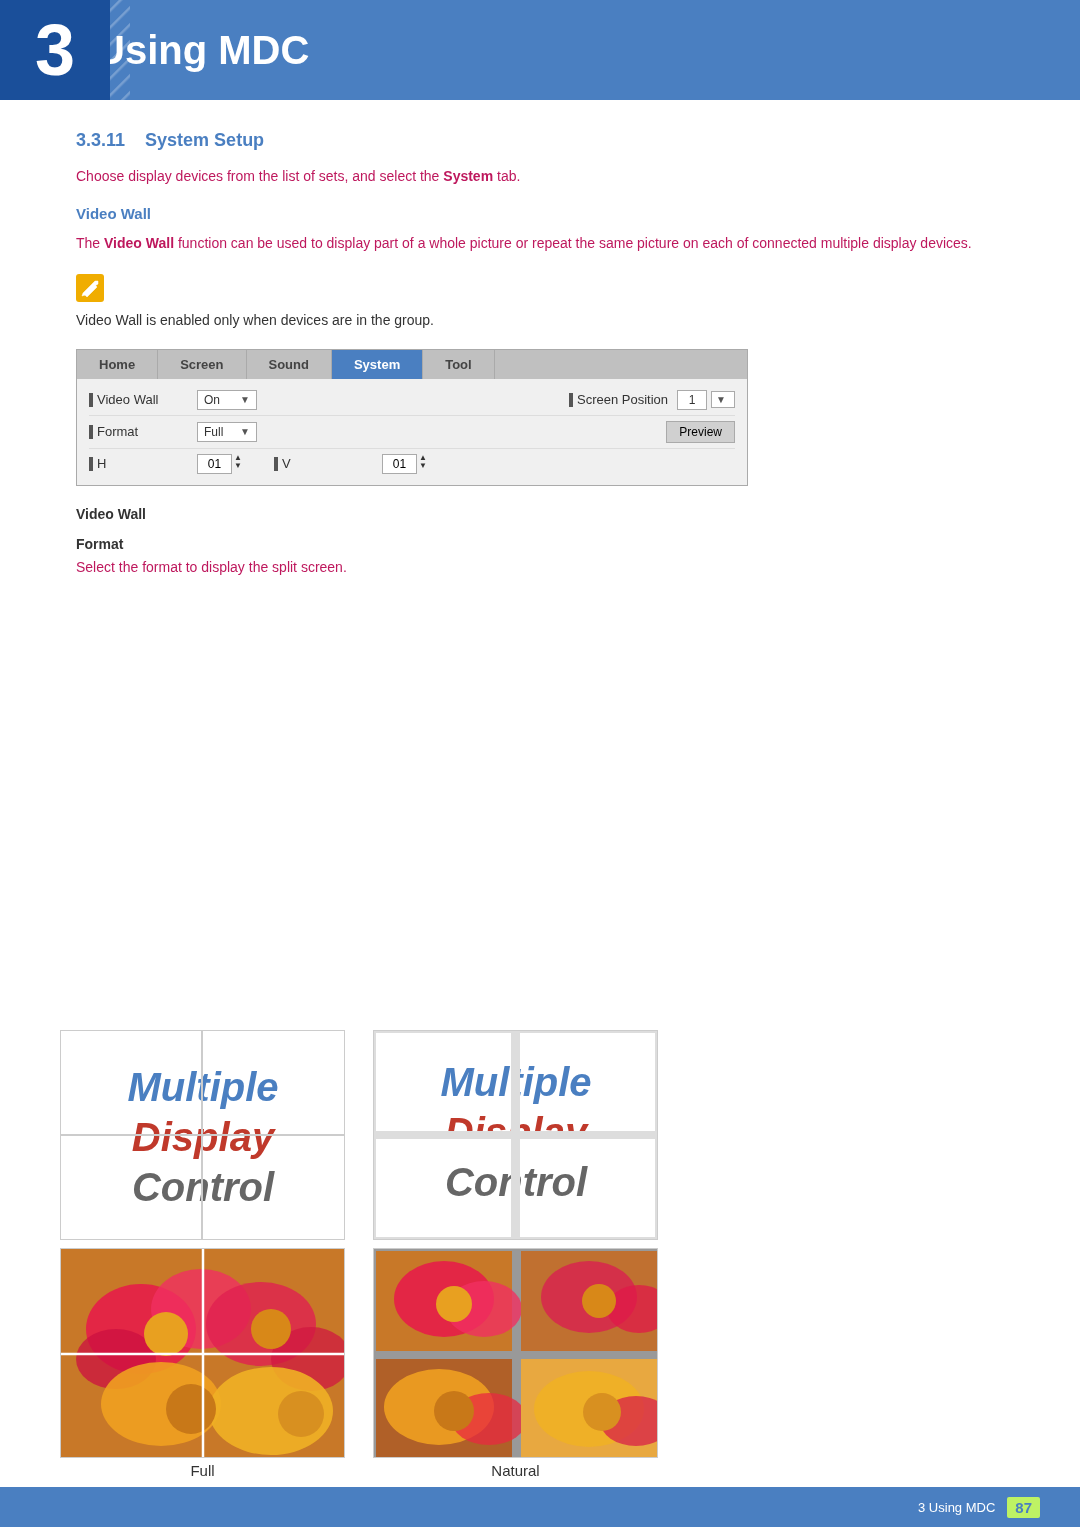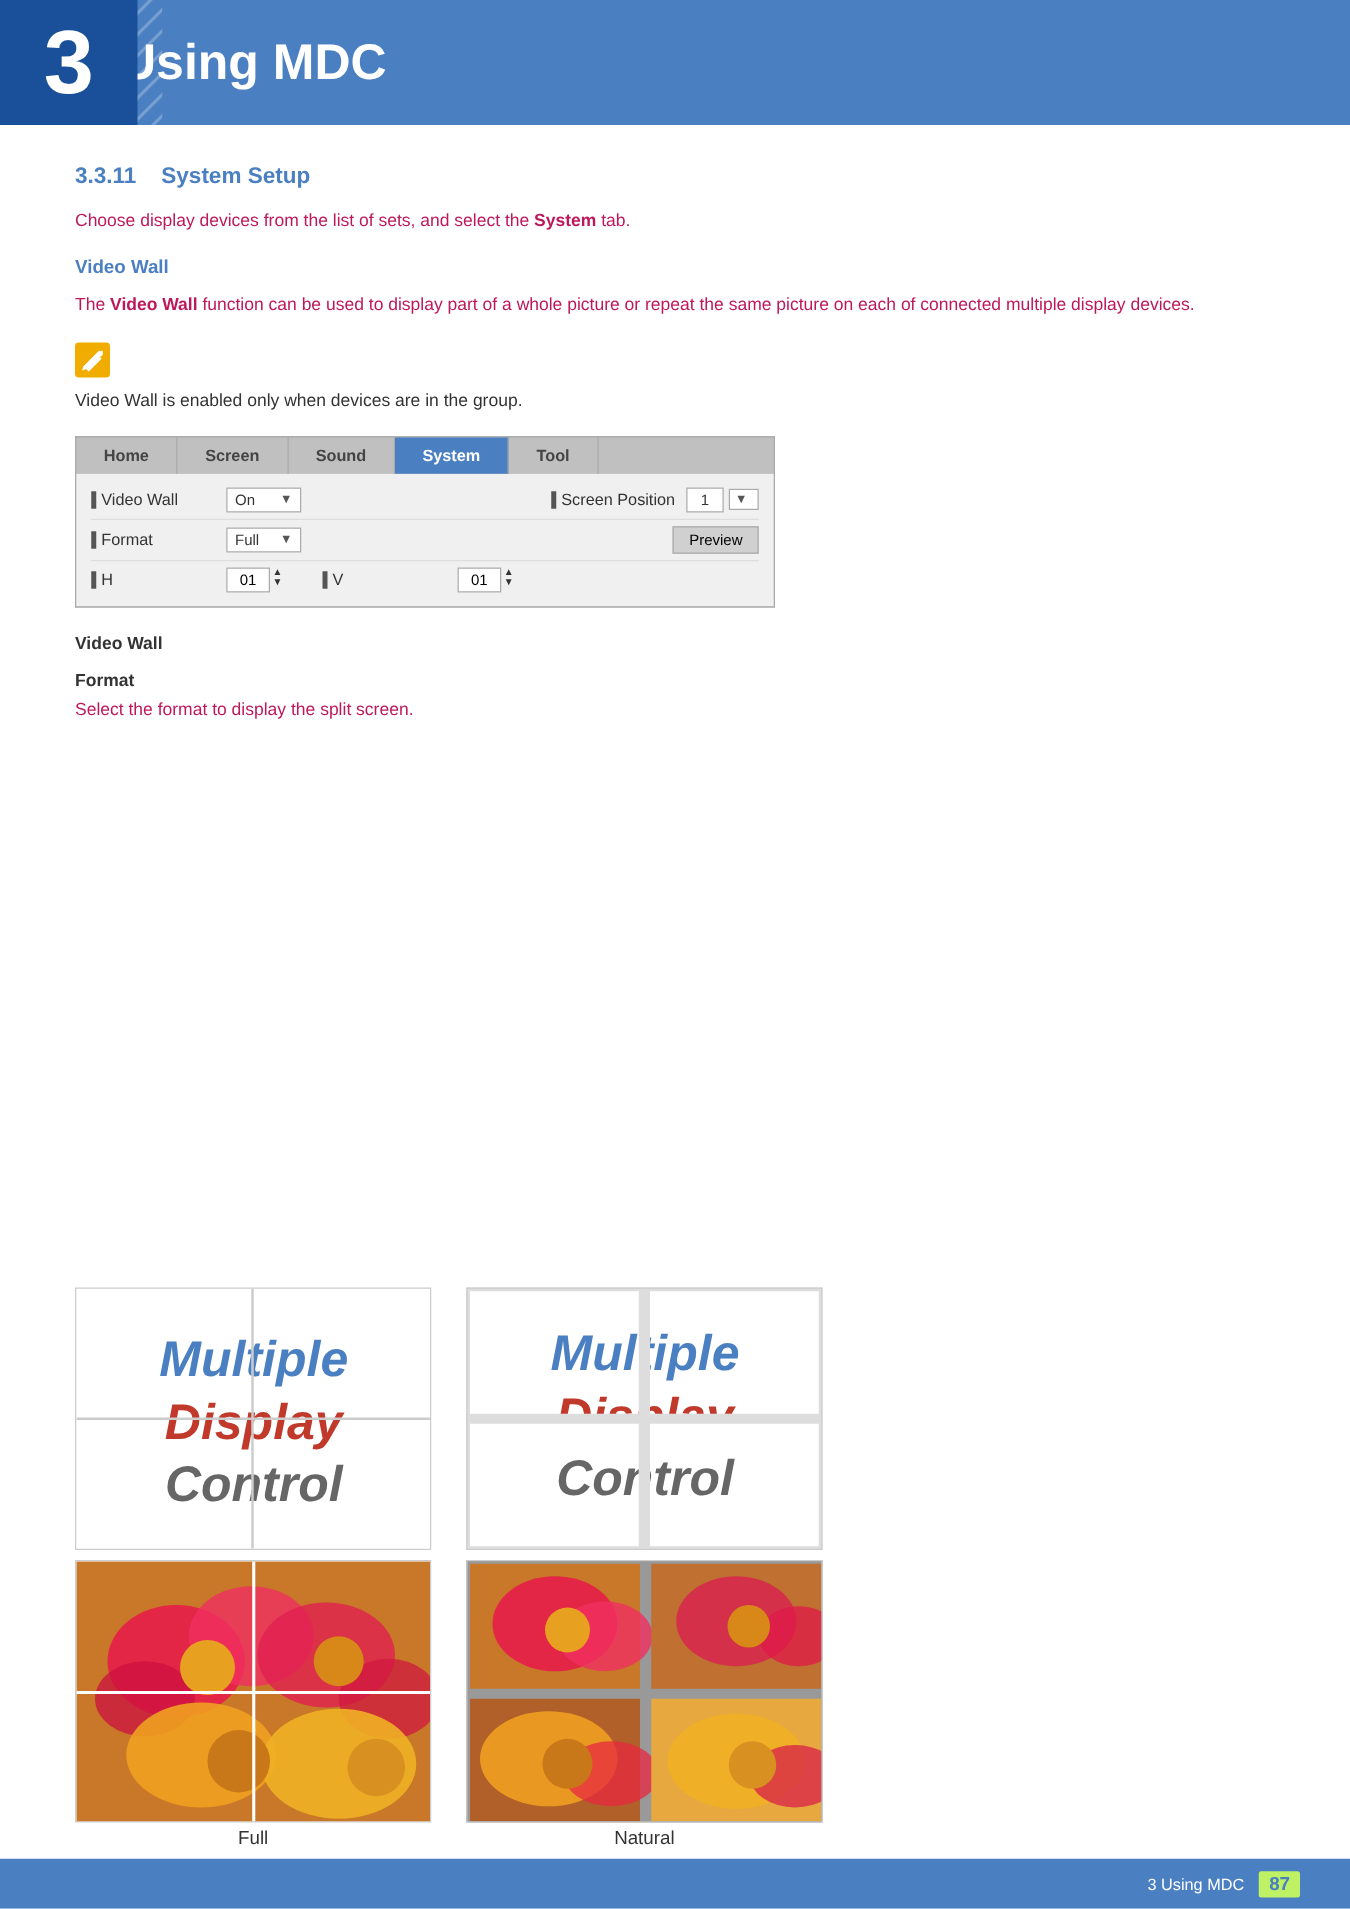--- a/index.html
+++ b/index.html
@@ -42,21 +42,21 @@
       font-size: 40px;
       font-weight: bold;
       color: #fff;
       margin-left: 96px;
     }
 
     
     .main-content {
       position: absolute;
       top: 130px;
-      left: 60px;
+      left: 76px;
       right: 60px;
     }
 
     .section-title {
       font-size: 18px;
       font-weight: bold;
       color: #4a7fc1;
       margin-bottom: 14px;
     }
 
@@ -98,24 +98,24 @@
     }
     .note-text {
       font-size: 14px;
       color: #333;
       line-height: 1.5;
     }
 
     
     .ui-panel {
       border: 1px solid #aaa;
-      background: #a3a3a3;
+      background: #e5e5e5;
       margin-bottom: 20px;
       padding: 0;
-      width: 560px;
+      width: 672px;
     }
 
     .tab-bar {
       display: flex;
       background: #c0c0c0;
     }
     .tab {
       padding: 7px 22px;
       font-size: 13px;
       font-weight: bold;

